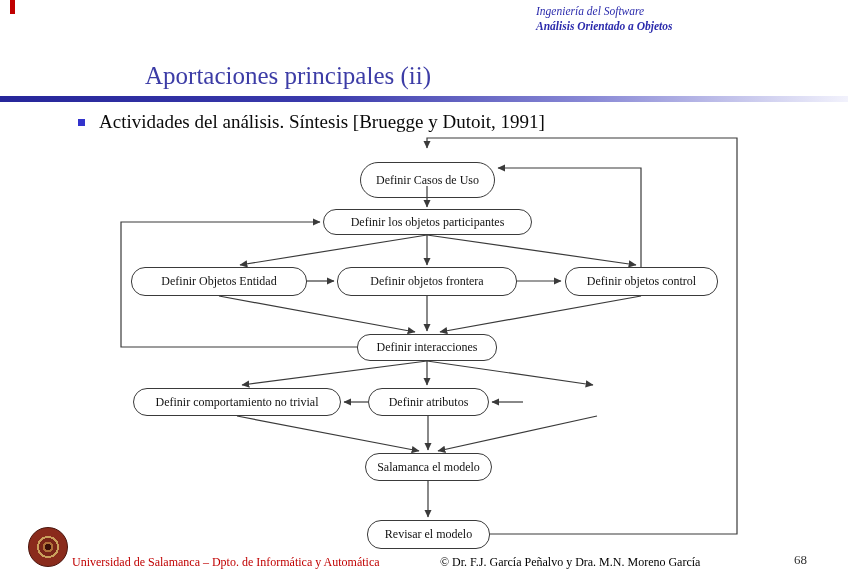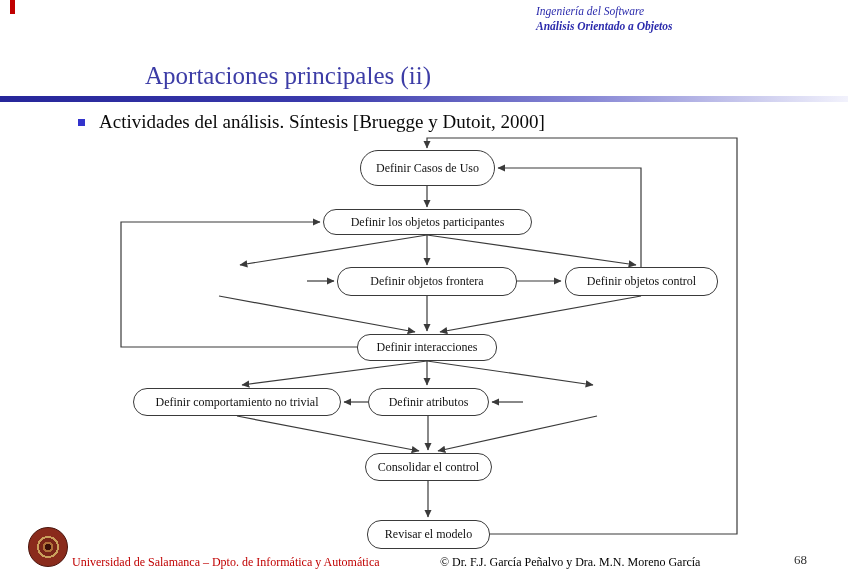--- a/index.html
+++ b/index.html
@@ -12,21 +12,21 @@
   .title{position:absolute;left:145px;top:62px;font-size:25px;color:#3C3CA6;white-space:nowrap;}
   .rule{position:absolute;left:0;top:96px;width:848px;height:6px;
         background:linear-gradient(90deg,#26269A 0%,#3A3AAC 38%,#8A8AD6 70%,#F2F2FC 100%);}
   .bullet-row{position:absolute;left:78px;top:111px;display:flex;align-items:flex-start;}
   .bullet-sq{width:7px;height:7px;background:#3333CC;margin-top:8px;margin-right:14px;flex:none;}
   .bullet-text{font-size:19px;color:#0A0A0A;white-space:nowrap;}
   .diagram{position:absolute;left:0;top:130px;width:848px;height:430px;}
   .node{position:absolute;background:#fff;border:1.3px solid #3A3A3A;box-sizing:border-box;
         display:flex;align-items:center;justify-content:center;font-size:12px;color:#111;
         white-space:nowrap;border-radius:14px;}
-  .n-casos{left:360px;top:20px;width:135px;height:36px;border-radius:18px;}
+  .n-casos{left:360px;top:32px;width:135px;height:36px;border-radius:18px;}
   .n-participantes{left:323px;top:79px;width:209px;height:26px;border-radius:13px;}
   .n-entidad{left:131px;top:137px;width:176px;height:29px;}
   .n-frontera{left:337px;top:137px;width:180px;height:29px;}
   .n-control{left:565px;top:137px;width:153px;height:29px;}
   .n-interacciones{left:357px;top:204px;width:140px;height:27px;border-radius:13px;text-align:center;}
   .n-comportamiento{left:133px;top:258px;width:208px;height:28px;}
   .n-atributos{left:368px;top:258px;width:121px;height:28px;}
   .n-relaciones{left:523px;top:258px;width:149px;height:28px;}
   .n-consolidar{left:365px;top:323px;width:127px;height:28px;}
   .n-revisar{left:367px;top:390px;width:123px;height:29px;}
@@ -50,32 +50,33 @@
   <div class="header">
     <div class="l1">Ingeniería del Software</div>
     <div class="l2">Análisis Orientado a Objetos</div>
   </div>
 
   <div class="title">Aportaciones principales (ii)</div>
   <div class="rule"></div>
 
   <div class="bullet-row">
     <span class="bullet-sq"></span>
-    <span class="bullet-text">Actividades del análisis. Síntesis [Bruegge y Dutoit, 2000]</span>
+    <span class="bullet-text">Actividades del análisis. Síntesis [Bruegge y Dutoit, 1991]</span>
   </div>
 
   <div class="diagram">
     <div class="node n-casos">Definir Casos de Uso</div>
     <div class="node n-participantes">Definir los objetos participantes</div>
+    <div class="node n-entidad">Definir Objetos Entidad</div>
     <div class="node n-frontera">Definir objetos frontera</div>
     <div class="node n-control">Definir objetos control</div>
     <div class="node n-interacciones">Definir interacciones</div>
     <div class="node n-comportamiento">Definir comportamiento no trivial</div>
     <div class="node n-atributos">Definir atributos</div>
-    <div class="node n-consolidar">Consolidar el control</div>
+    <div class="node n-consolidar">Salamanca el modelo</div>
     <div class="node n-revisar">Revisar el modelo</div>
 
     <svg class="edges" width="848" height="430" viewBox="0 0 848 430">
       <defs>
         <marker id="ah" viewBox="0 0 8 8" refX="7" refY="4" markerWidth="7" markerHeight="7" orient="auto">
           <path d="M0,0.5 L7.5,4 L0,7.5 z" fill="#3A3A3A"></path>
         </marker>
       </defs>
       <path class="edge" d="M490 404 L737 404 L737 8 L427 8 L427 18"></path>
       <path class="edge" d="M641 137 L641 38 L498 38"></path>

